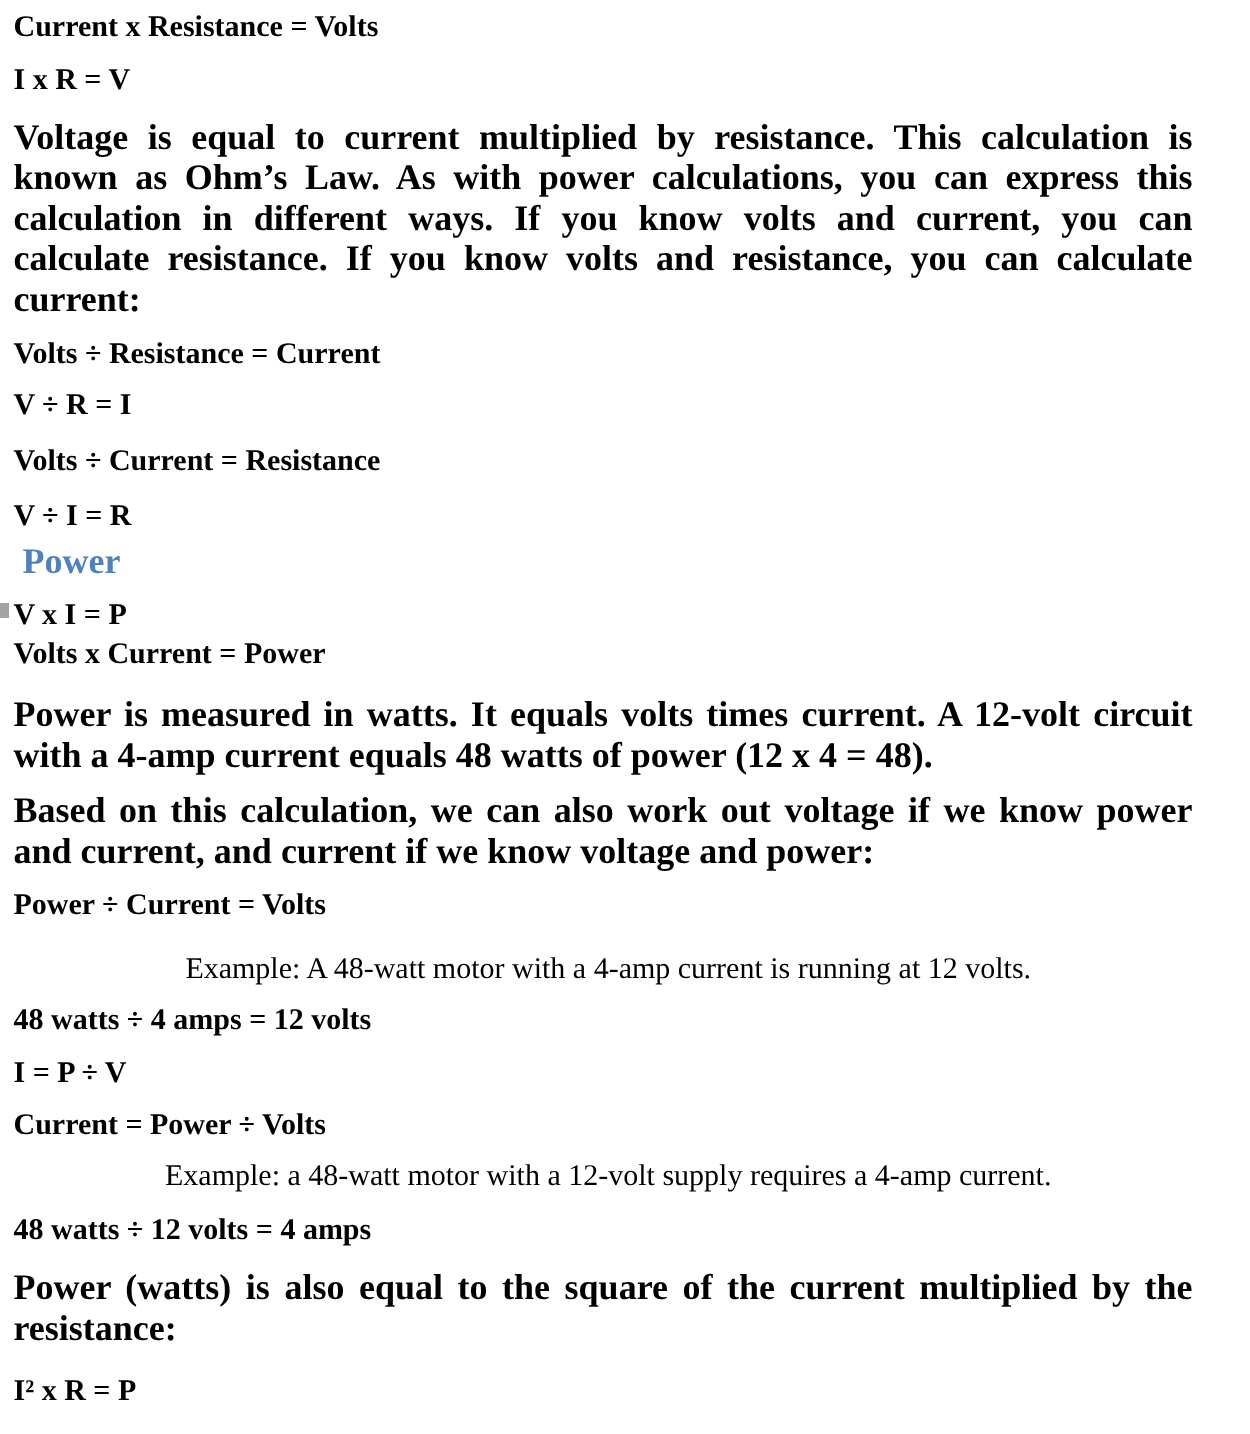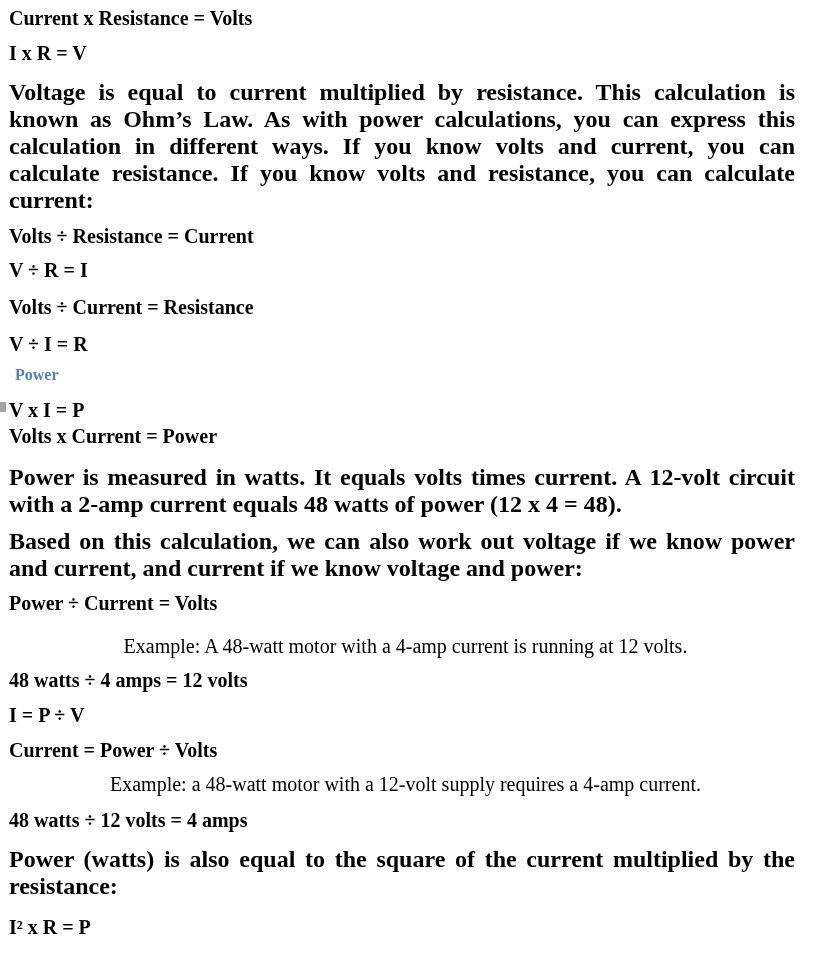--- a/index.html
+++ b/index.html
@@ -34,21 +34,21 @@
     font-weight: bold;
   }
   .example {
     font-size: 20px;
     line-height: 27px;
     text-align: center;
     padding-left: 7px;
   }
   .heading {
     font-weight: bold;
-    font-size: 16px;
+    font-size: 24px;
     line-height: 24px;
     color: #4f81bd;
     text-align: left;
     padding-left: 6px;
   }
   .left-edge-artifact {
     position: absolute;
     left: 0;
     top: 402px;
     width: 6px;
@@ -65,21 +65,21 @@
   <div class="formula">Current x Resistance = Volts</div>
   <div class="formula" style="margin-top:15px">I x R = V</div>
   <p class="paragraph" style="margin-top:16px">Voltage is equal to current multiplied by resistance. This calculation is known as Ohm’s Law. As with power calculations, you can express this calculation in different ways. If you know volts and current, you can calculate resistance. If you know volts and resistance, you can calculate current:</p>
   <div class="formula" style="margin-top:12px">Volts ÷ Resistance = Current</div>
   <div class="formula" style="margin-top:14px">V ÷ R = I</div>
   <div class="formula" style="margin-top:17px">Volts ÷ Current = Resistance</div>
   <div class="formula" style="margin-top:17px">V ÷ I = R</div>
   <h2 class="heading" style="margin-top:9px">Power</h2>
   <div class="formula" style="margin-top:13px">V x I = P</div>
   <div class="formula" style="margin-top:6px">Volts x Current = Power</div>
-  <p class="paragraph" style="margin-top:18px">Power is measured in watts. It equals volts times current. A 12-volt circuit with a 2-amp current equals 48 watts of power (12 x 4 = 48).</p>
+  <p class="paragraph" style="margin-top:18px">Power is measured in watts. It equals volts times current. A 12-volt circuit with a 4-amp current equals 48 watts of power (12 x 4 = 48).</p>
   <p class="paragraph" style="margin-top:10px">Based on this calculation, we can also work out voltage if we know power and current, and current if we know voltage and power:</p>
   <div class="formula" style="margin-top:11px">Power ÷ Current = Volts</div>
   <p class="example" style="margin-top:20px">Example: A 48-watt motor with a 4-amp current is running at 12 volts.</p>
   <div class="formula" style="margin-top:10px">48 watts ÷ 4 amps = 12 volts</div>
   <div class="formula" style="margin-top:15px">I = P ÷ V</div>
   <div class="formula" style="margin-top:15px">Current = Power ÷ Volts</div>
   <p class="example" style="margin-top:11px">Example: a 48-watt motor with a 12-volt supply requires a 4-amp current.</p>
   <div class="formula" style="margin-top:12px">48 watts ÷ 12 volts = 4 amps</div>
   <p class="paragraph" style="margin-top:16px">Power (watts) is also equal to the square of the current multiplied by the resistance:</p>
   <div class="formula" style="margin-top:17px">I² x R = P</div>

